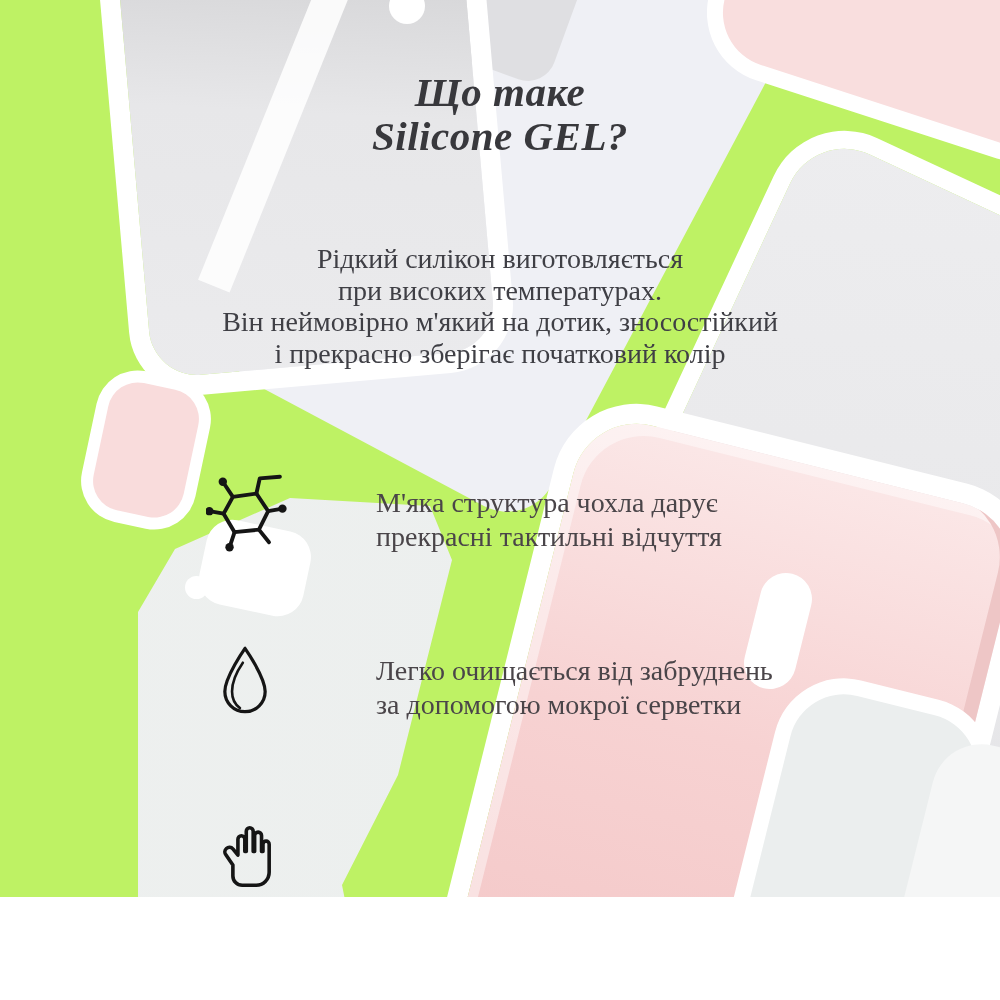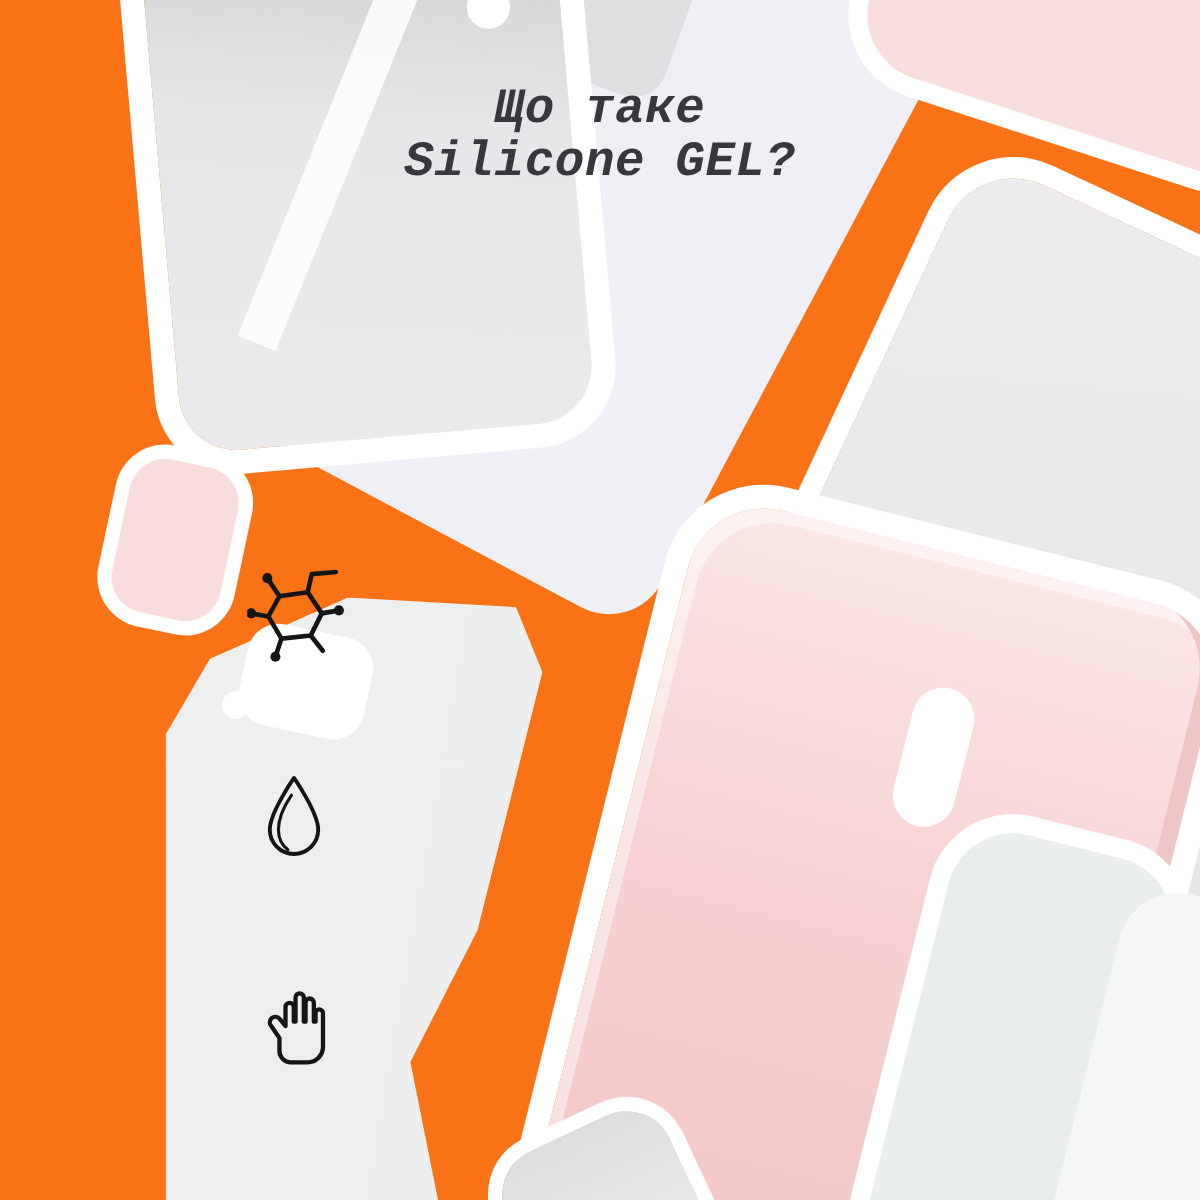--- a/index.html
+++ b/index.html
@@ -1,18 +1,18 @@
 <!DOCTYPE html>
 <html><head>
 <meta charset="utf-8">
 <style>
   html,body{margin:0;padding:0;background:#ffffff;}
   .stage{
-    position:relative;width:1000px;height:1000px;overflow:hidden;
-    background:#f97316;font-family:Liberation Mono, monospace;
+    position:relative;width:1000px;height:897px;overflow:hidden;
+    background:#bef264;font-family:Liberation Serif, serif;
   }
   
   .case{position:absolute;}
   .case-big-lavender{
     left:330px;top:-120px;width:360px;height:600px;border-radius:50px;
     transform:rotate(28deg);background:#eff0f5;
   }
   .case-top-gap-gray{
     left:438px;top:-100px;width:140px;height:170px;border-radius:28px;
     transform:rotate(20deg);background:#dfdfe2;
@@ -128,43 +128,51 @@
     <div class="case cam-dot-pale"></div>
     <div class="case case-bottom-right-gray"></div>
     <div class="case case-corner-light"></div>
     <div class="case case-bottom-center-gray"></div>
     <div class="case case-left-pink"></div>
   </div>
 
   <div class="txt title">Що таке
 Silicone GEL?</div>
 
+  <div class="txt intro">Рідкий силікон виготовляється
+при високих температурах.
+Він неймовірно м'який на дотик, зносостійкий
+і прекрасно зберігає початковий колір</div>
 
   <div class="icon icon-molecule">
     <svg width="84" height="84" viewBox="0 0 100 100" fill="none" stroke="#151515" stroke-width="4.6" stroke-linecap="round" stroke-linejoin="round">
       <polygon points="32,32 60,28 74,49 63,71 34,74 21,52"></polygon>
       <line x1="21" y1="52" x2="4" y2="49"></line>
       <line x1="74" y1="49" x2="91" y2="46"></line>
       <line x1="32" y1="32" x2="20" y2="14"></line>
       <line x1="34" y1="74" x2="28" y2="92"></line>
       <polyline points="60,28 64,10 88,8"></polyline>
       <line x1="63" y1="71" x2="75" y2="86"></line>
       <circle cx="4" cy="49" r="5" fill="#151515" stroke="none"></circle>
       <circle cx="91" cy="46" r="5" fill="#151515" stroke="none"></circle>
       <circle cx="20" cy="14" r="5" fill="#151515" stroke="none"></circle>
       <circle cx="28" cy="92" r="5" fill="#151515" stroke="none"></circle>
     </svg>
   </div>
+  <div class="txt feature-text ft1">М'яка структура чохла дарує
+прекрасні тактильні відчуття</div>
 
   <div class="icon icon-drop">
     <svg width="52" height="72" viewBox="0 0 72 100" fill="none" stroke="#151515" stroke-width="4.5" stroke-linecap="round" stroke-linejoin="round">
       <path d="M36,6 C36,6 8,46 8,66 a28,28 0 0 0 56,0 C64,46 36,6 36,6 Z"></path>
       <path d="M33,26 C24,39 18,53 18,66 C18,76 22,84 29,89" stroke-width="3.6"></path>
     </svg>
   </div>
+  <div class="txt feature-text ft2">Легко очищається від забруднень
+за допомогою мокрої серветки</div>
 
   <div class="icon icon-hand">
     <svg width="72" height="76" viewBox="0 0 100 100" fill="none" stroke="#151515" stroke-width="5" stroke-linecap="round" stroke-linejoin="round">
       <path d="M42,92 A13,13 0 0 1 29,79 L29,64 L19.5,50 A6.2,6.2 0 0 1 29,41.5 L36,50 L36,28
                A4.8,4.8 0 0 1 45.6,28 L45.6,45 L47.6,45 L47.6,17 A4.8,4.8 0 0 1 57.2,17 L57.2,45
                L59.2,45 L59.2,23 A4.8,4.8 0 0 1 68.8,23 L68.8,45 L70.8,45 L70.8,35
                A4.3,4.3 0 0 1 79.4,35 L79.4,74 A18,18 0 0 1 61.4,92 Z"></path>
     </svg>
   </div>
 

